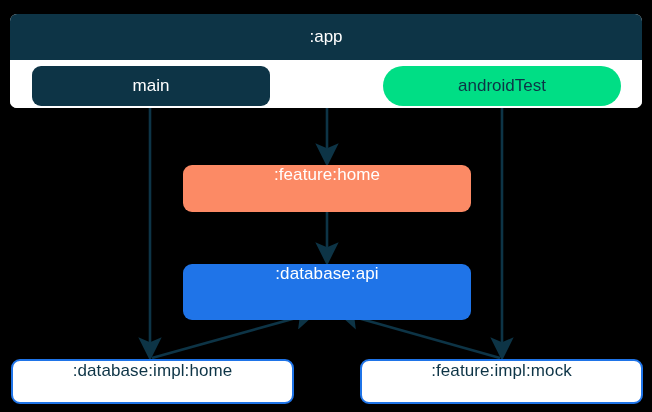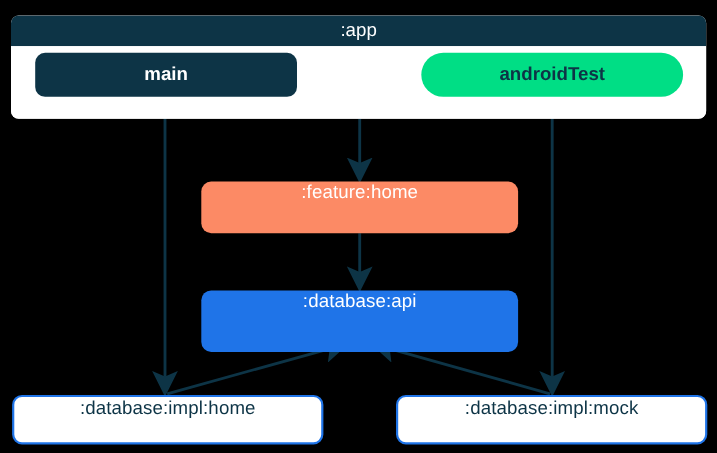--- a/index.html
+++ b/index.html
@@ -51,21 +51,20 @@
     background:#ffffff;
   }
 
   .sourceset{
     position:absolute;
     box-sizing:border-box;
     display:flex;align-items:center;justify-content:center;
     border-radius:9px;
     font-size:17px;
     white-space:nowrap;
-    font-weight:bold;
   }
 </style>
 </head>
 <body>
 
 <div id="stage">
 
   <svg id="edges" viewBox="0 0 652 412" width="652" height="412" xmlns="http://www.w3.org/2000/svg">
     <defs>
       <marker id="ah" markerWidth="9" markerHeight="9" refX="7.6" refY="4.5" orient="auto" markerUnits="strokeWidth">
@@ -92,21 +91,21 @@
     <g>
       <path d="M152,358 L314,313" stroke="#0d3446" stroke-width="2.6" fill="none" marker-end="url(#ah)"></path>
     </g>
 
     <g>
       <path d="M500,358 L340,313" stroke="#0d3446" stroke-width="2.6" fill="none" marker-end="url(#ah)"></path>
     </g>
   </svg>
 
   <div class="cluster" style="left:10px;top:14px;width:632px;height:94px;">
-    <div class="cluster-header" style="height:28px;">
+    <div class="cluster-header" style="height:46px;">
       <span>:app</span>
     </div>
     <div class="cluster-body">
 
       <div class="sourceset" style="left:22px;top:6px;width:238px;height:40px;background:#0d3446;color:#ffffff;">
         <span>main</span>
       </div>
 
       <div class="sourceset" style="left:373px;top:6px;width:238px;height:40px;background:#00de85;color:#0d3446;border-radius:20px;">
         <span>androidTest</span>
@@ -121,16 +120,16 @@
 
   <div class="node" style="left:183px;top:264px;width:288px;height:56px;background:#1f74e8;color:#ffffff;">
     <span>:database:api</span>
   </div>
 
   <div class="node" style="left:11px;top:359px;width:283px;height:45px;background:#ffffff;color:#0d3446;border:2.4px solid #1f74e8;">
     <span>:database:impl:home</span>
   </div>
 
   <div class="node" style="left:360px;top:359px;width:283px;height:45px;background:#ffffff;color:#0d3446;border:2.4px solid #1f74e8;">
-    <span>:database:impl:mock</span>
+    <span>:feature:impl:mock</span>
   </div>
 
 </div>
 
 </body></html>

